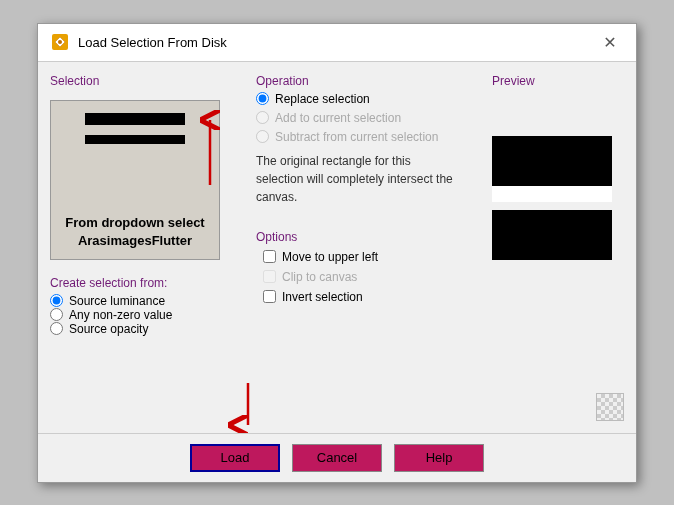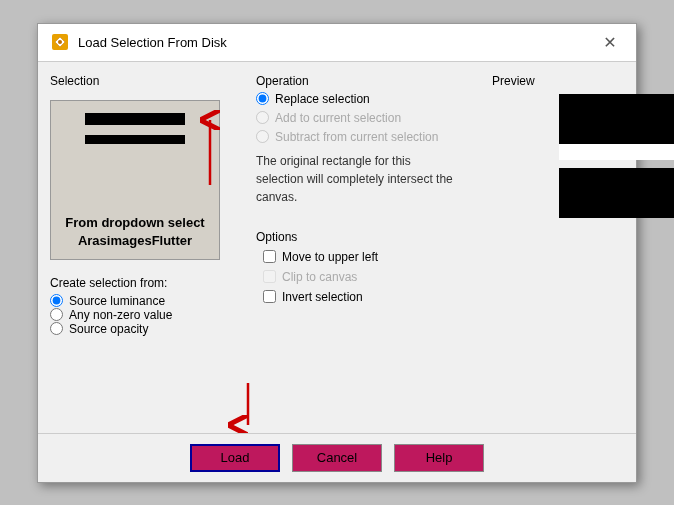--- a/index.html
+++ b/index.html
@@ -76,21 +76,21 @@
     .col-left {
       width: 190px;
       flex-shrink: 0;
       display: flex;
       flex-direction: column;
       gap: 8px;
     }
 
     .section-label {
       font-size: 12px;
-      color: #000000;
+      color: #701a75;
       margin-bottom: 4px;
     }
 
     .selection-preview-box {
       background: #d4d0c8;
       border: 1px solid #999;
       width: 170px;
       height: 160px;
       display: flex;
       flex-direction: column;
@@ -196,21 +196,21 @@
 
     .checkbox-item.disabled input {
       opacity: 0.5;
     }
 
     
     .col-right {
       width: 140px;
       flex-shrink: 0;
       display: flex;
-      flex-direction: row;
+      flex-direction: column;
       gap: 24px;
       padding-left: 8px;
     }
 
     .preview-box-1 {
       background: #000;
       width: 120px;
       height: 50px;
       margin-top: 20px;
     }

